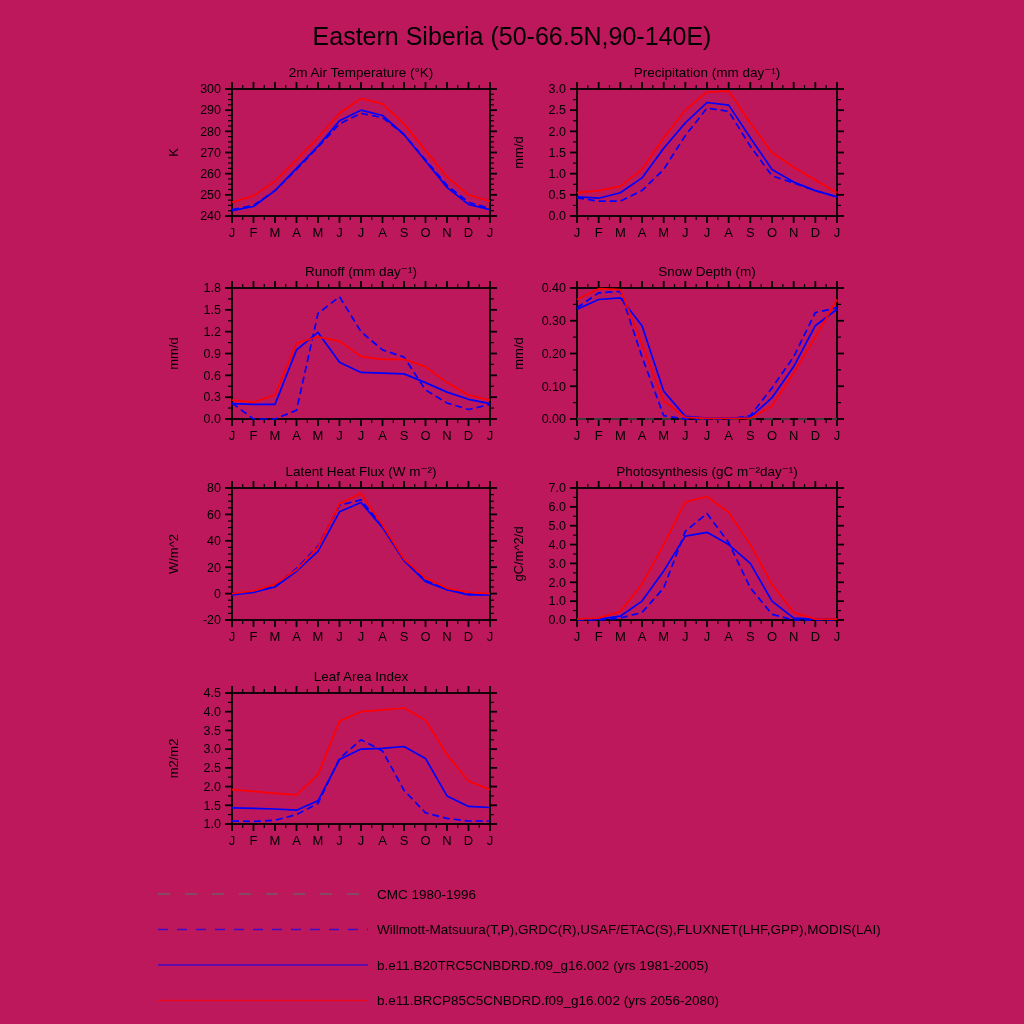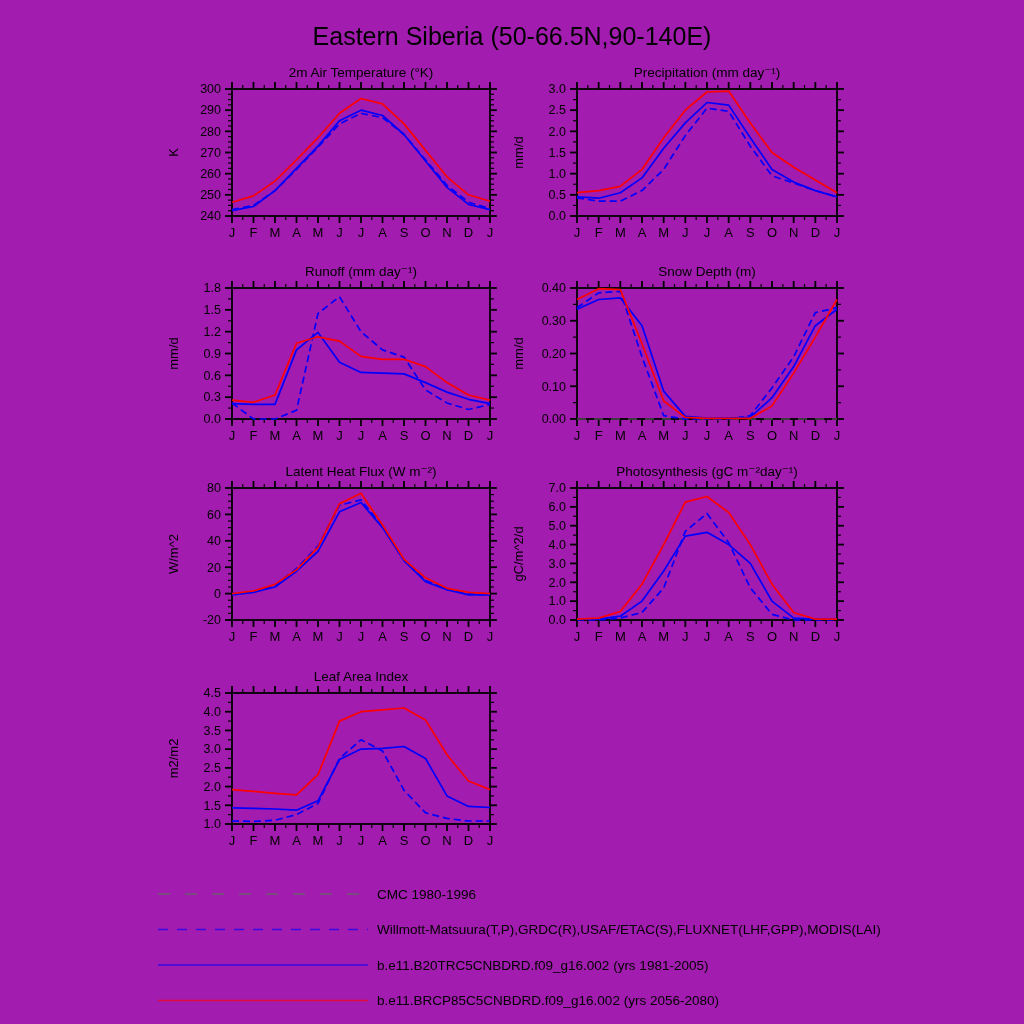--- a/index.html
+++ b/index.html
@@ -1,16 +1,16 @@
 <!DOCTYPE html>
 <html><head>
 <meta charset="utf-8">
 <style>
   html,body{margin:0;padding:0;background:#ffffff;}
-  .page{position:relative;width:1024px;height:1024px;background:#a21caf;overflow:hidden;
+  .page{position:relative;width:1024px;height:1024px;background:#be185d;overflow:hidden;
         font-family:"Liberation Sans","DejaVu Sans",sans-serif;}
   .figure-title{position:absolute;left:0;right:0;top:22px;text-align:center;
                 font-size:25px;color:#000;letter-spacing:0px;}
   .panel-svg{position:absolute;}
   .legend-svg{position:absolute;left:0;top:0;}
 </style>
 </head>
 <body>
 
 <div class="page">

